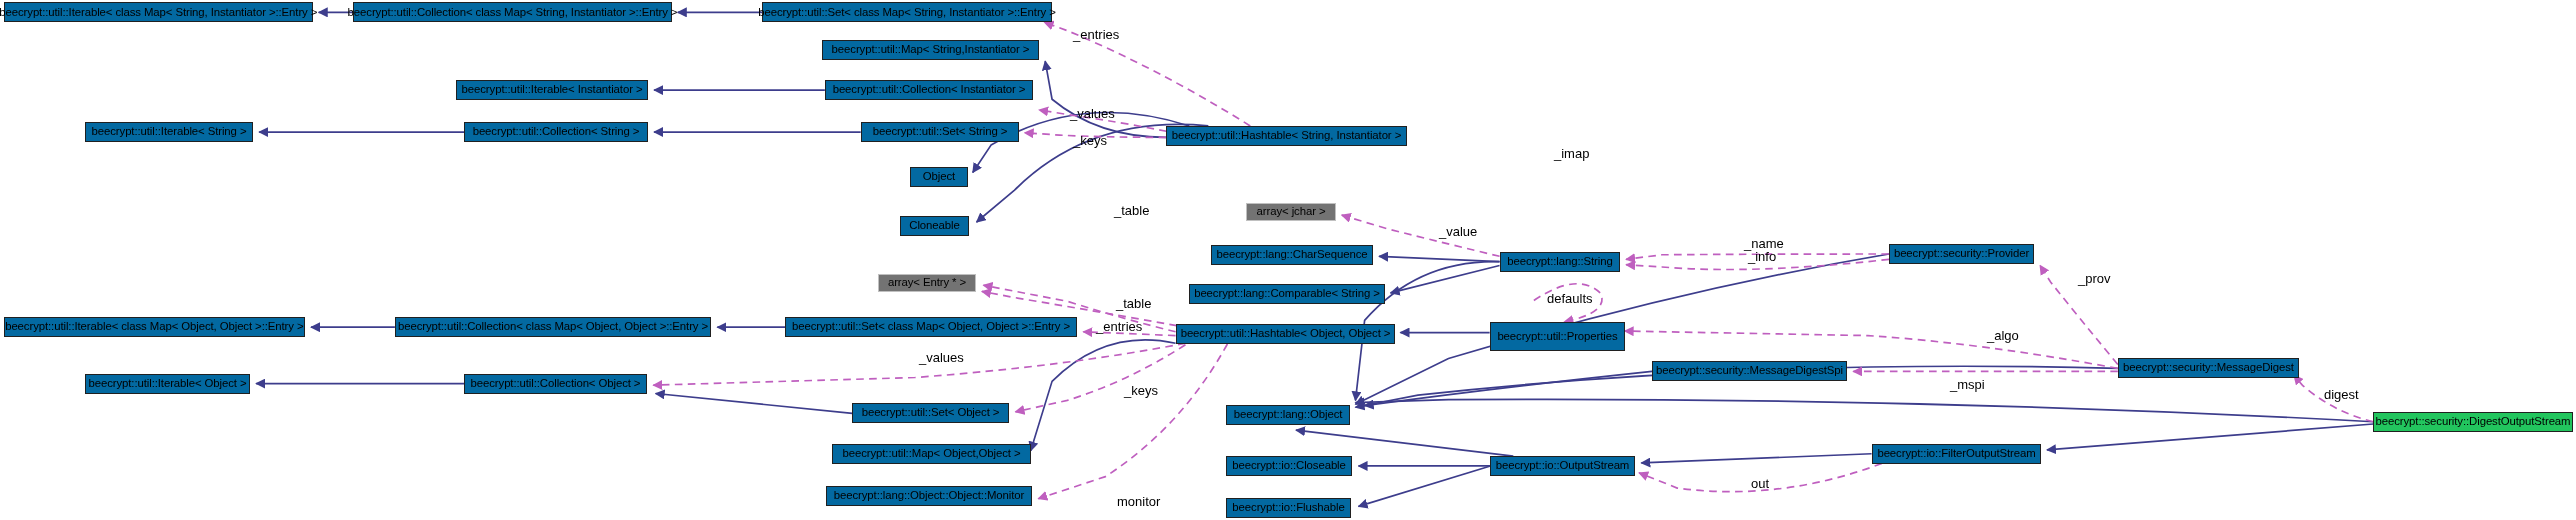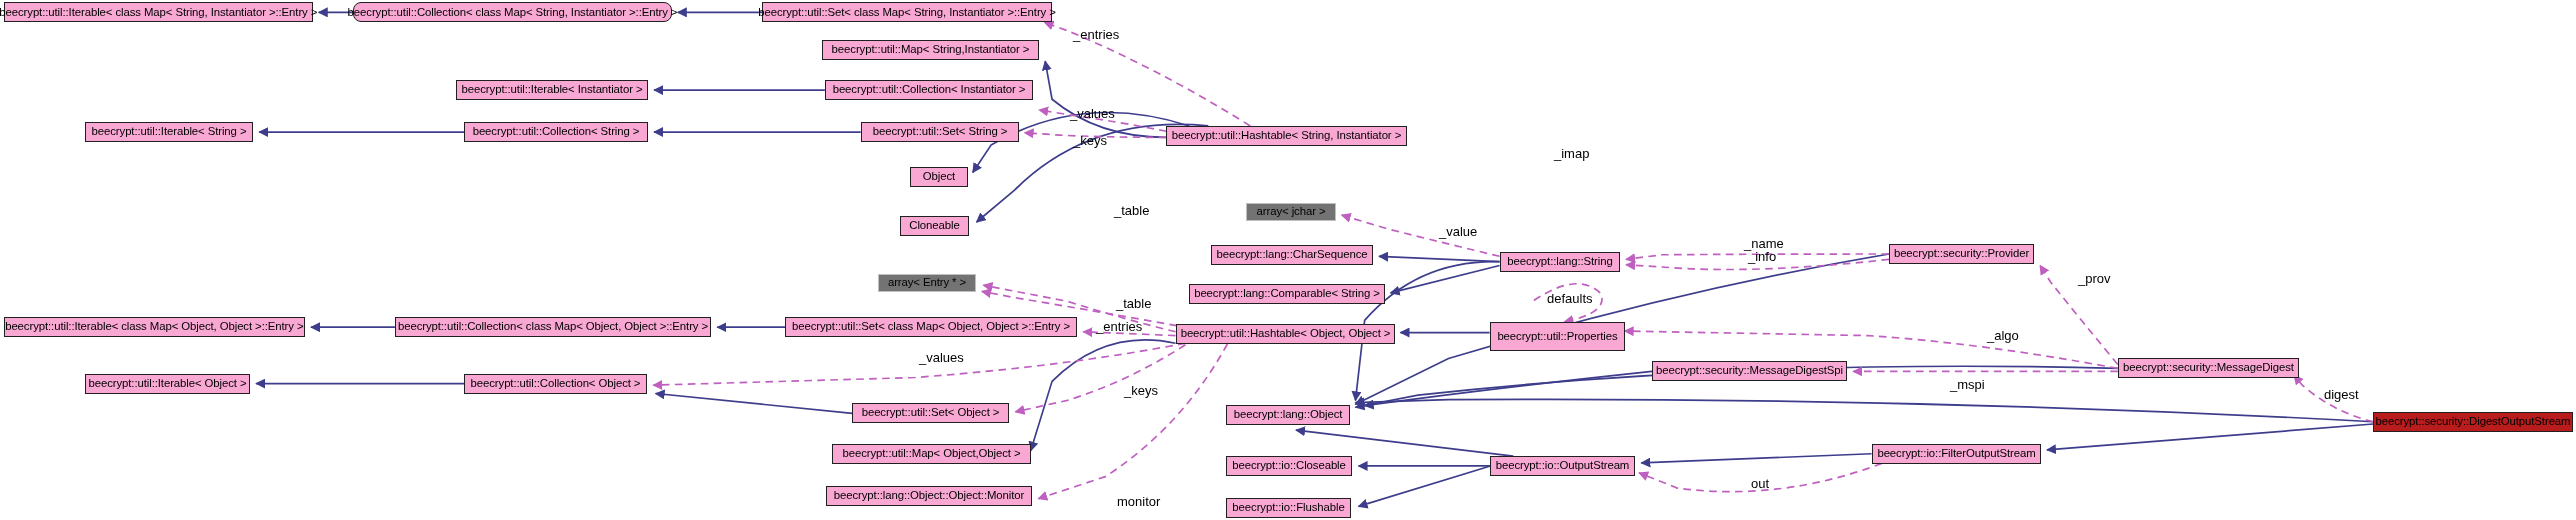--- a/index.html
+++ b/index.html
@@ -21,31 +21,31 @@
     top: 0;
     width: 2576px;
     height: 521px;
   }
   .node {
     position: absolute;
     box-sizing: border-box;
     display: flex;
     align-items: center;
     justify-content: center;
-    background: #f9a8d4;
+    background: #0369a1;
     border: 1.5px solid #202020;
     color: #000000;
     font-size: 11.4px;
     line-height: 1;
     white-space: nowrap;
     padding: 0 5.3px;
     letter-spacing: -0.1px;
   }
   .node.current {
-    background: #b91c1c;
+    background: #22c55e;
     border-color: #202020;
   }
   .node.extern {
     border: 1.5px solid #c0c0c0;
     background: #737373;
   }
   .edge-label {
     position: absolute;
     font-size: 13px;
     color: #000000;
@@ -115,21 +115,21 @@
       <path d="M 2778,487 Q 2650,487 2500,487 L 2431,487"></path>
       <path d="M 3113,553 Q 3060,540 3020,505 L 3009,492"></path>
       <path d="M 2500,595 Q 2350,660 2200,640 L 2150,620"></path>
       <path d="M 2012,394 Q 2070,355 2100,385 Q 2110,410 2052,422"></path>
     </g>
   </svg>
 
   <div class="node" style="left:3.8px;top:2.3px;width:309px;height:20px;">
       <span>beecrypt::util::Iterable&lt; class Map&lt; String, Instantiator &gt;::Entry &gt;</span>
     </div>
-  <div class="node" style="left:353px;top:2.3px;width:319px;height:20px;border-radius:8px;">
+  <div class="node" style="left:353px;top:2.3px;width:319px;height:20px;">
       <span>beecrypt::util::Collection&lt; class Map&lt; String, Instantiator &gt;::Entry &gt;</span>
     </div>
   <div class="node" style="left:762px;top:2.3px;width:290px;height:20px;">
       <span>beecrypt::util::Set&lt; class Map&lt; String, Instantiator &gt;::Entry &gt;</span>
     </div>
   <div class="node" style="left:822px;top:40px;width:217px;height:20px;">
       <span>beecrypt::util::Map&lt; String,Instantiator &gt;</span>
     </div>
   <div class="node" style="left:456px;top:80px;width:192px;height:20px;">
       <span>beecrypt::util::Iterable&lt; Instantiator &gt;</span>

